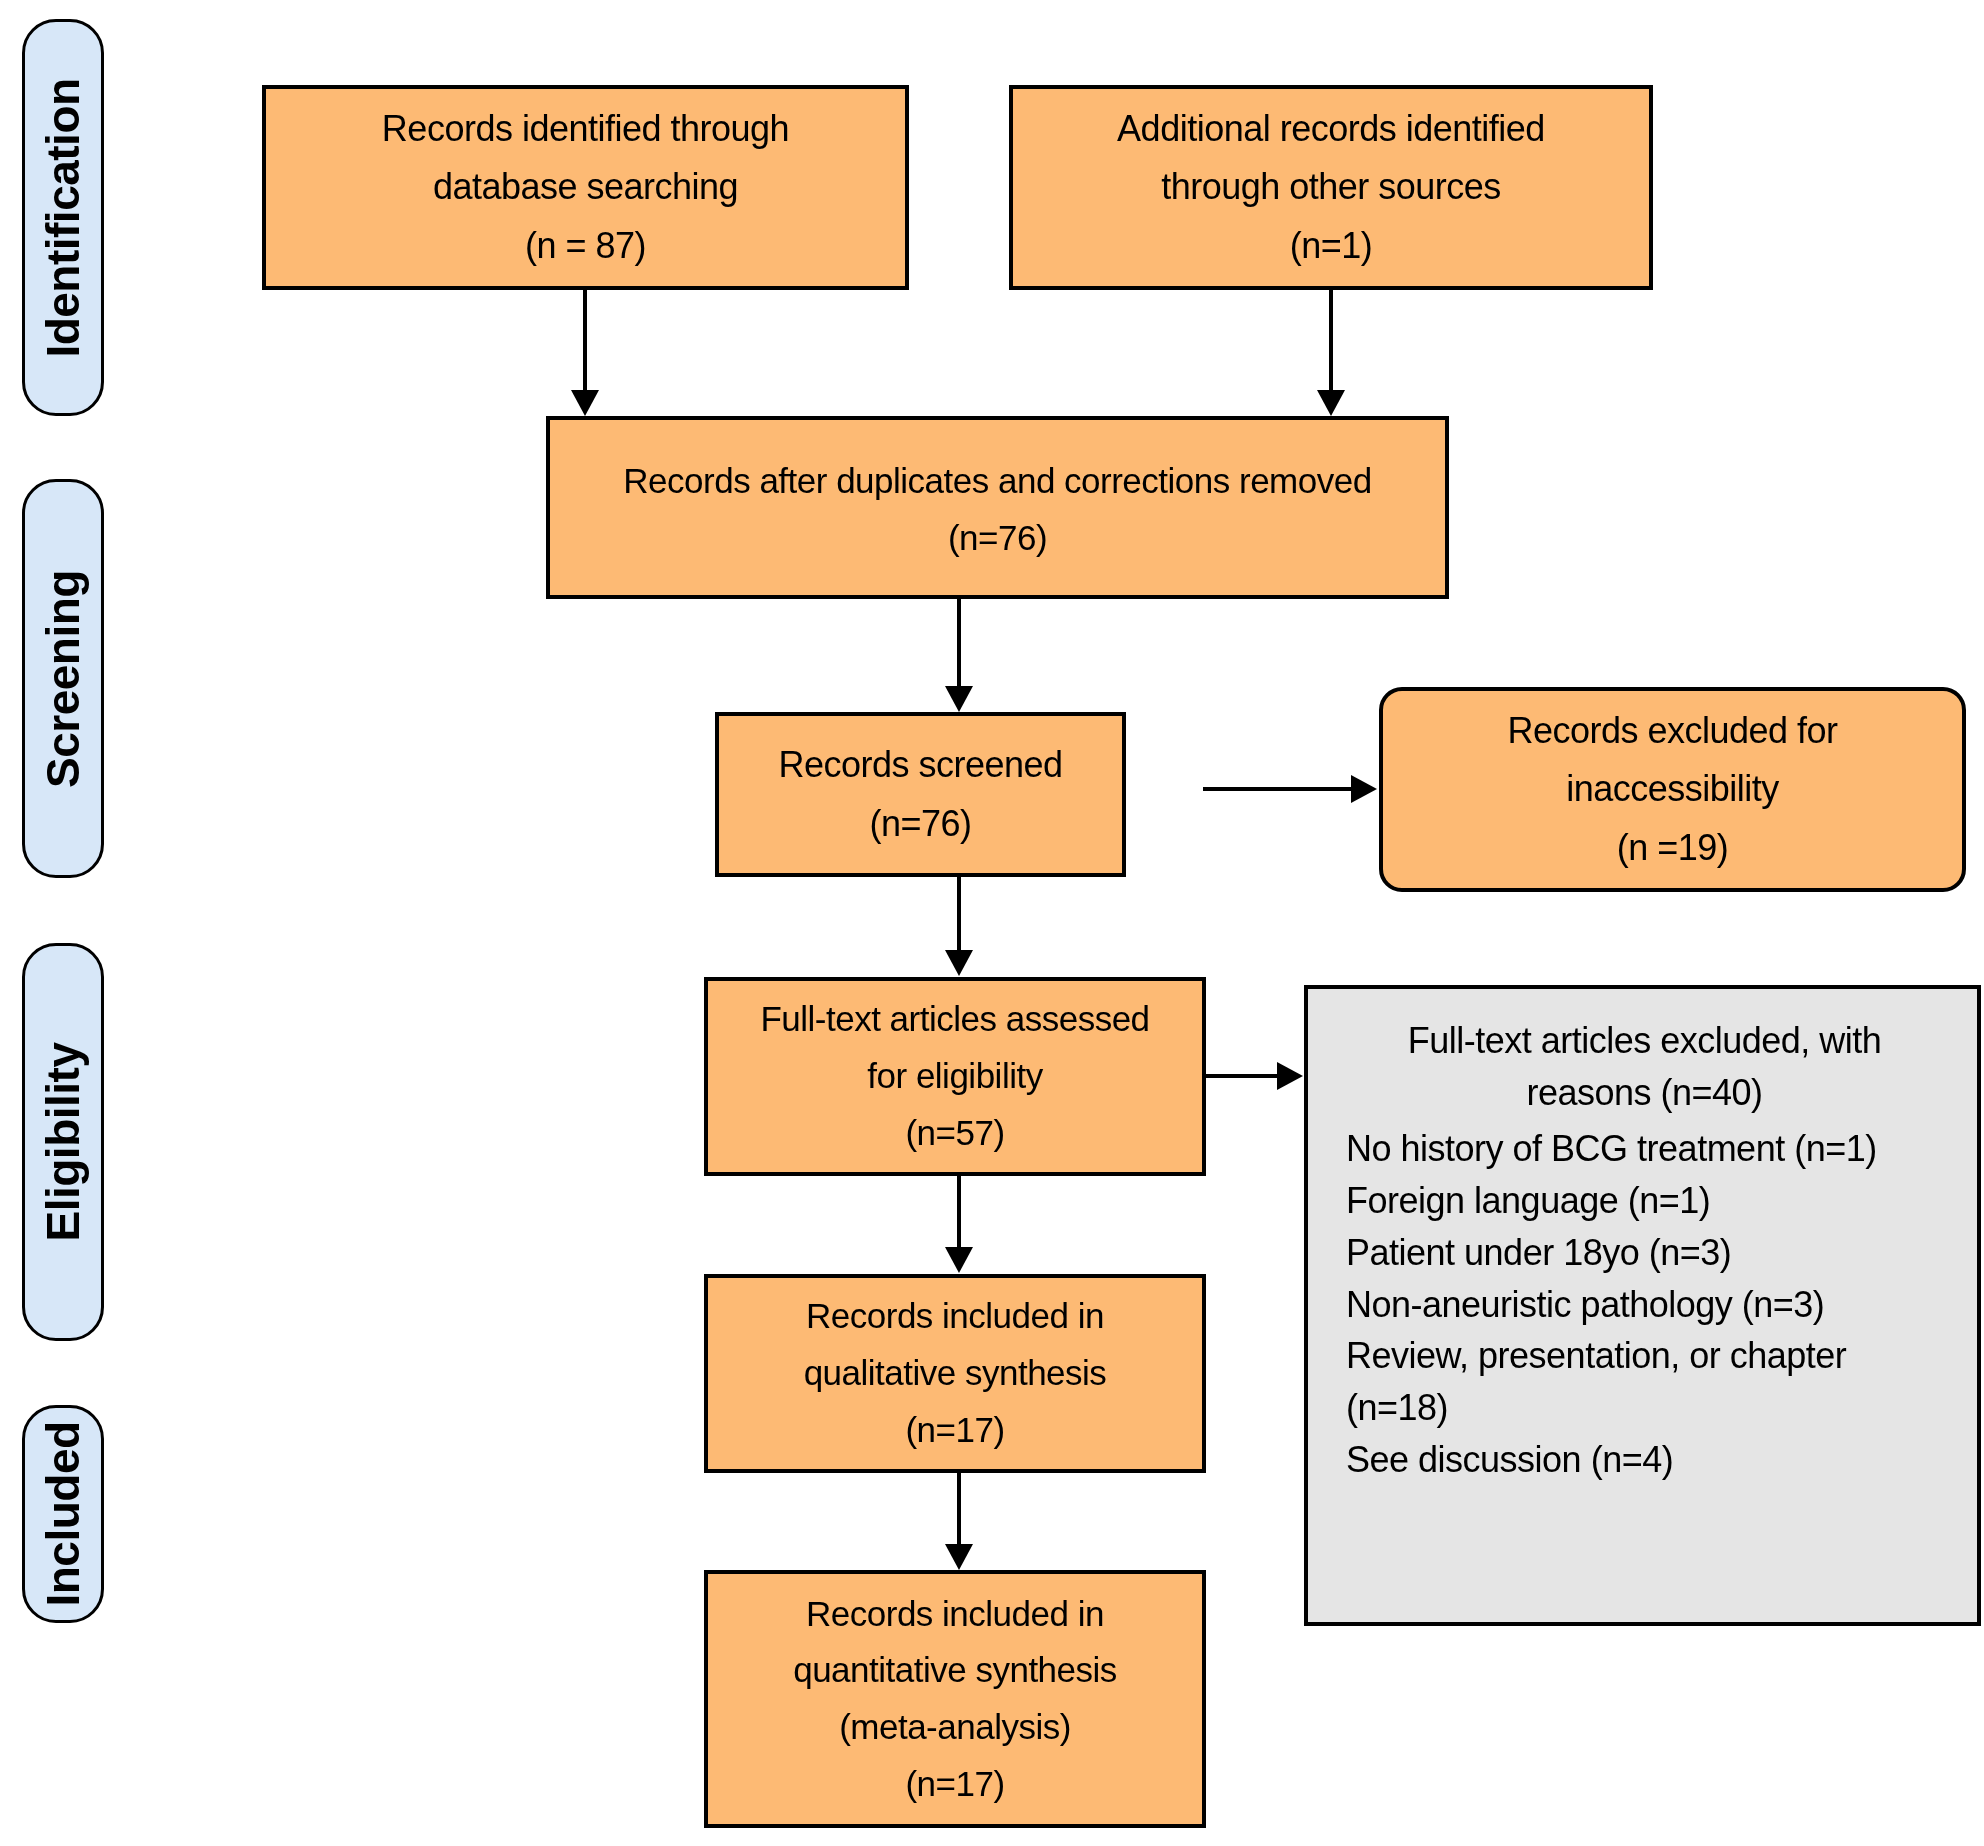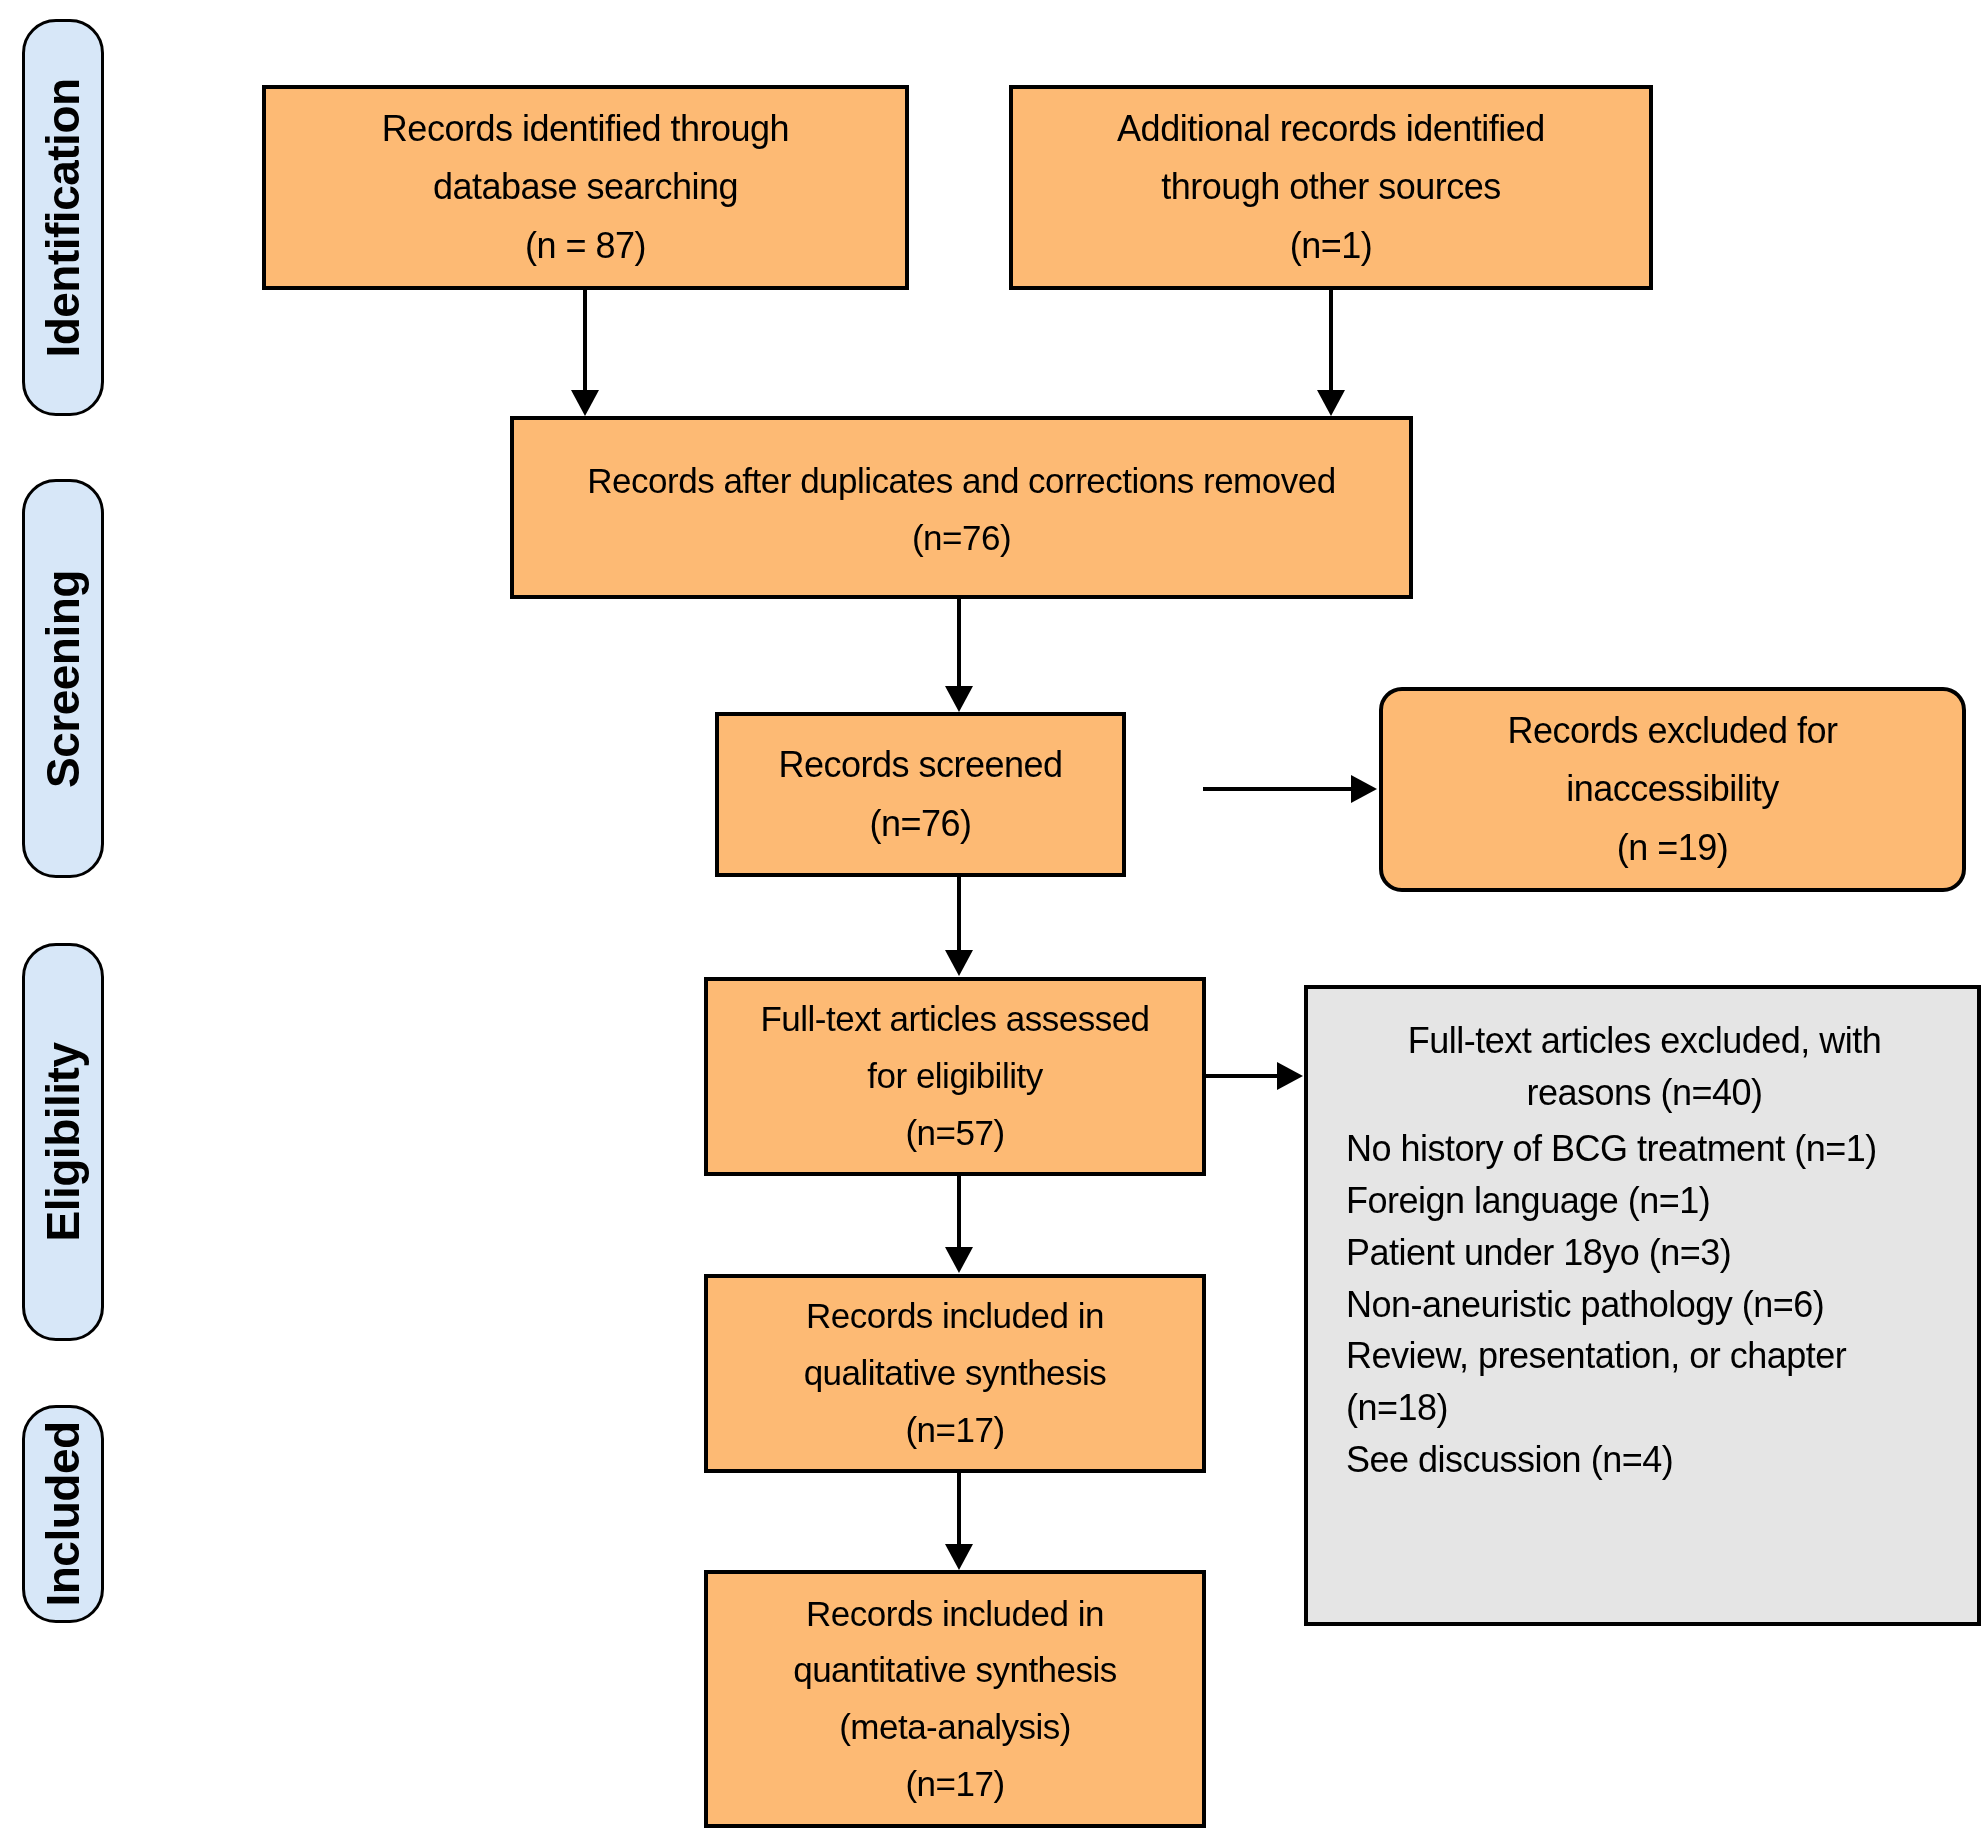--- a/index.html
+++ b/index.html
@@ -45,21 +45,21 @@
     align-items: center;
     justify-content: center;
     text-align: center;
     white-space: pre-line;
     font-size: 36px;
     line-height: 1.62;
     letter-spacing: -0.5px;
     padding: 5.5px 8.7px;
   }
   .box.narrowfont { font-size: 35px; }
-  .box.widebox    { font-size: 35px; }
+  .box.widebox    { font-size: 35px; margin-left: 36px; }
   
   .reasons-box {
     position: absolute;
     background: #e5e5e5;
     border: 4.4px solid #000000;
     box-sizing: border-box;
     font-size: 36px;
     line-height: 1.44;
     letter-spacing: -0.5px;
     padding: 26px 24px 22px 28px;
@@ -140,21 +140,21 @@
   <div class="box narrowfont" style="left:704px; top:977px; width:502px; height:199px;">Full-text articles assessed
 for eligibility
 (n=57)</div>
 
   <div class="reasons-box" style="left:1304px; top:985px; width:677px; height:641px;">
     <div class="reasons-header">Full-text articles excluded, with
 reasons (n=40)</div>
     <div class="reason-line">No history of BCG treatment (n=1)</div>
     <div class="reason-line">Foreign language (n=1)</div>
     <div class="reason-line">Patient under 18yo (n=3)</div>
-    <div class="reason-line">Non-aneuristic pathology (n=6)</div>
+    <div class="reason-line">Non-aneuristic pathology (n=3)</div>
     <div class="reason-line">Review, presentation, or chapter (n=18)</div>
     <div class="reason-line">See discussion (n=4)</div>
   </div>
 
   <div class="box narrowfont" style="left:704px; top:1274px; width:502px; height:199px;">Records included in
 qualitative synthesis
 (n=17)</div>
 
   <div class="box narrowfont" style="left:704px; top:1570px; width:502px; height:258px;">Records included in
 quantitative synthesis

